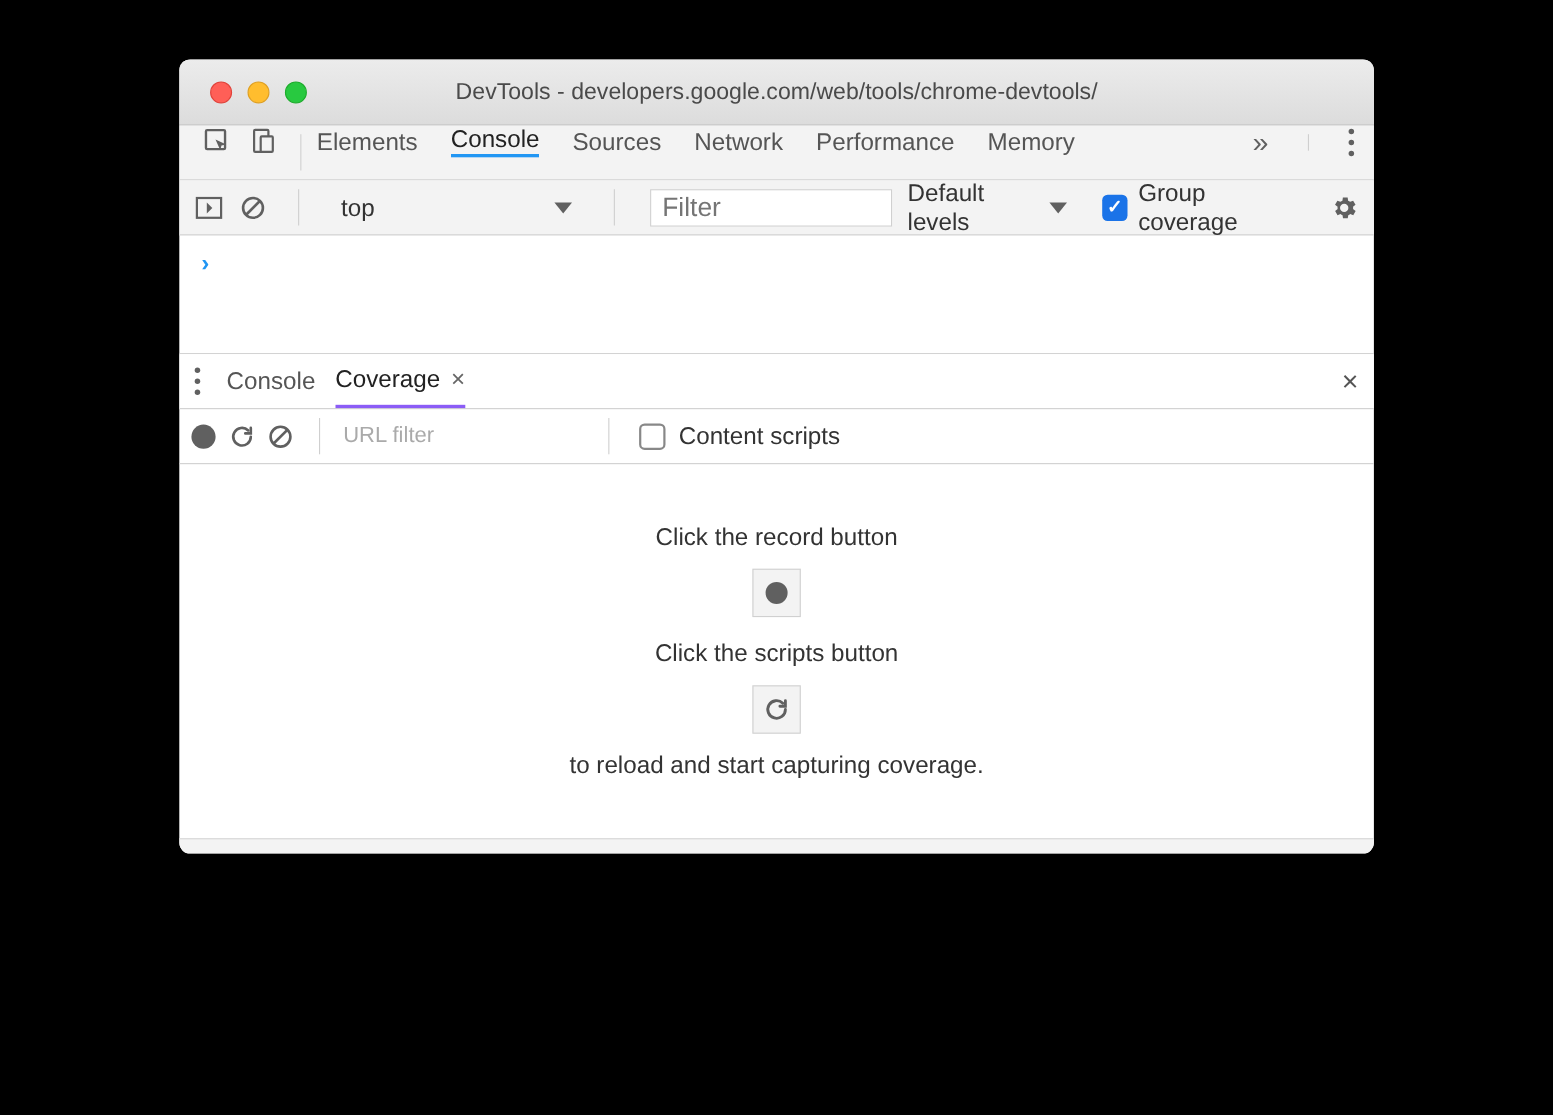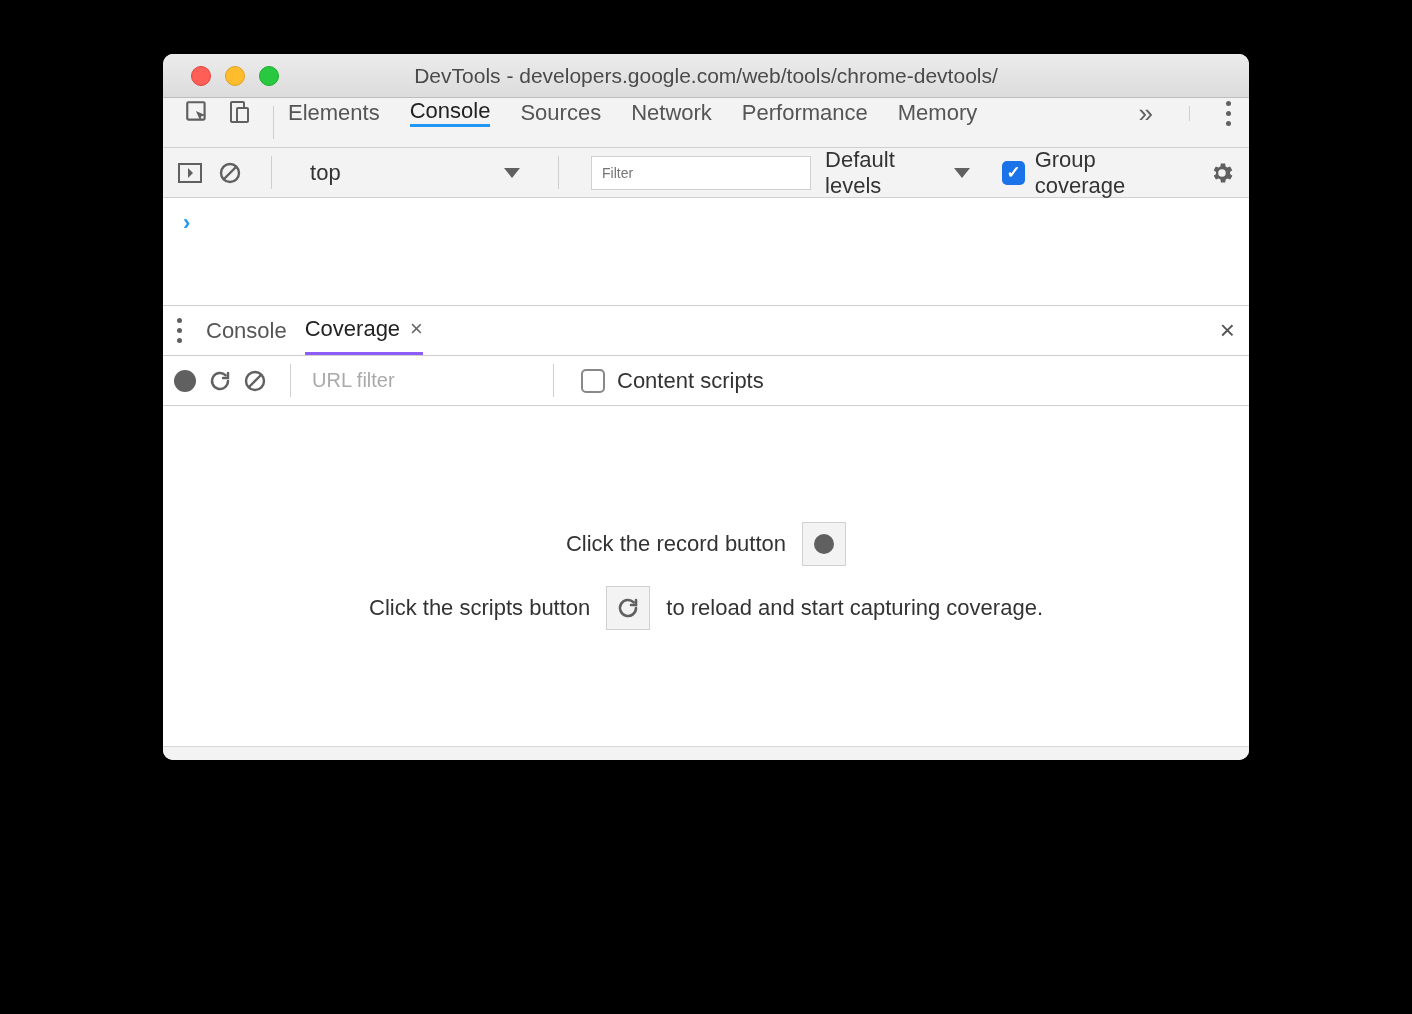--- a/index.html
+++ b/index.html
@@ -16,21 +16,21 @@
   .window {
     margin-top: 54px;
     width: 1086px;
     background: #fff;
     border-radius: 10px;
     overflow: hidden;
     box-shadow: 0 30px 70px rgba(0,0,0,.55);
   }
   
   .titlebar {
-    height: 44px;
+    height: 60px;
     background: linear-gradient(#ececec, #dcdcdc);
     border-bottom: 1px solid #bdbdbd;
     display: flex;
     align-items: center;
     position: relative;
     padding-left: 12px;
   }
   .traffic { display: flex; gap: 14px; margin-left: 16px; }
   .tl { width: 20px; height: 20px; border-radius: 50%; }
   .tl.red { background:#ff5f57; border:1px solid #e1423a; }
@@ -62,21 +62,21 @@
     border-bottom:1px solid #cfcfcf;
     display:flex; align-items:center;
     padding: 0 14px;
     gap: 14px;
     justify-content: space-between;
   }
   .iconbtn { display:flex; align-items:center; justify-content:center; width:28px; height:28px; color:#606060; }
   .ctx { display:flex; align-items:center; gap:10px; padding:0 10px; color:#333; min-width:230px; }
   .triangle-down { width:0; height:0; border-left:8px solid transparent; border-right:8px solid transparent; border-top:10px solid #606060; }
   .filter { flex: 0 0 220px; margin-left:4px; }
-  .filter input { width:100%; height:34px; border:1px solid #d0d0d0; background:#fff; padding:0 10px; font-size:14px; color:#555; }
+  .filter input { width:100%; height:34px; border:1px solid #d0d0d0; background:#fff; padding:0 10px; font-size:24px; color:#555; }
   .levels { display:flex; align-items:center; gap:8px; color:#333; }
   .chk { display:flex; align-items:center; gap:10px; margin-left:18px; color:#333; }
   .checkbox { width:24px; height:24px; border-radius:5px; background:#1a73e8; display:flex; align-items:center; justify-content:center; color:#fff; font-size:17px; font-weight:bold; }
   .checkbox.empty { background:#fff; border:2px solid #888; color:transparent; }
   .spacer { flex:1; }
   .gear { font-size:24px; color:#606060; }
   
   .console-body { height: 108px; padding: 12px 20px; border-bottom:1px solid #cfcfcf; }
   .prompt { color:#2196f3; font-weight:700; font-size:22px; }
   
@@ -98,21 +98,21 @@
     border-bottom:1px solid #cfcfcf;
     display:flex; align-items:center;
     padding: 0 8px; gap: 7px;
   }
   .record-dot { width:22px; height:22px; background:#606060; border-radius:50%; }
   .urlf input { width:220px; height:32px; border:none; font-size:20px; color:#555; }
   .urlf input::placeholder { color:#aaa; }
   .cs { display:flex; align-items:center; gap:12px; margin-left:6px; color:#333; }
   
   .covbody { height:340px; display:flex; flex-direction:column; align-items:center; justify-content:center; gap:20px; color:#333; }
-  .covline { display:flex; align-items:center; gap:16px; font-size:22px; }
+  .covline { display:flex; align-items:center; gap:16px; font-size:22px;flex-direction:column; }
   .mini { width:44px; height:44px; border:1px solid #d0d0d0; background:#f3f3f3; display:flex; align-items:center; justify-content:center; }
   .mini .record-dot { width:20px; height:20px; }
   .footer { height:14px; background:#f3f3f3; border-top:1px solid #d6d6d6; }
   svg { display:block; }
 </style>
 </head>
 <body>
 
 <div class="window">
 

